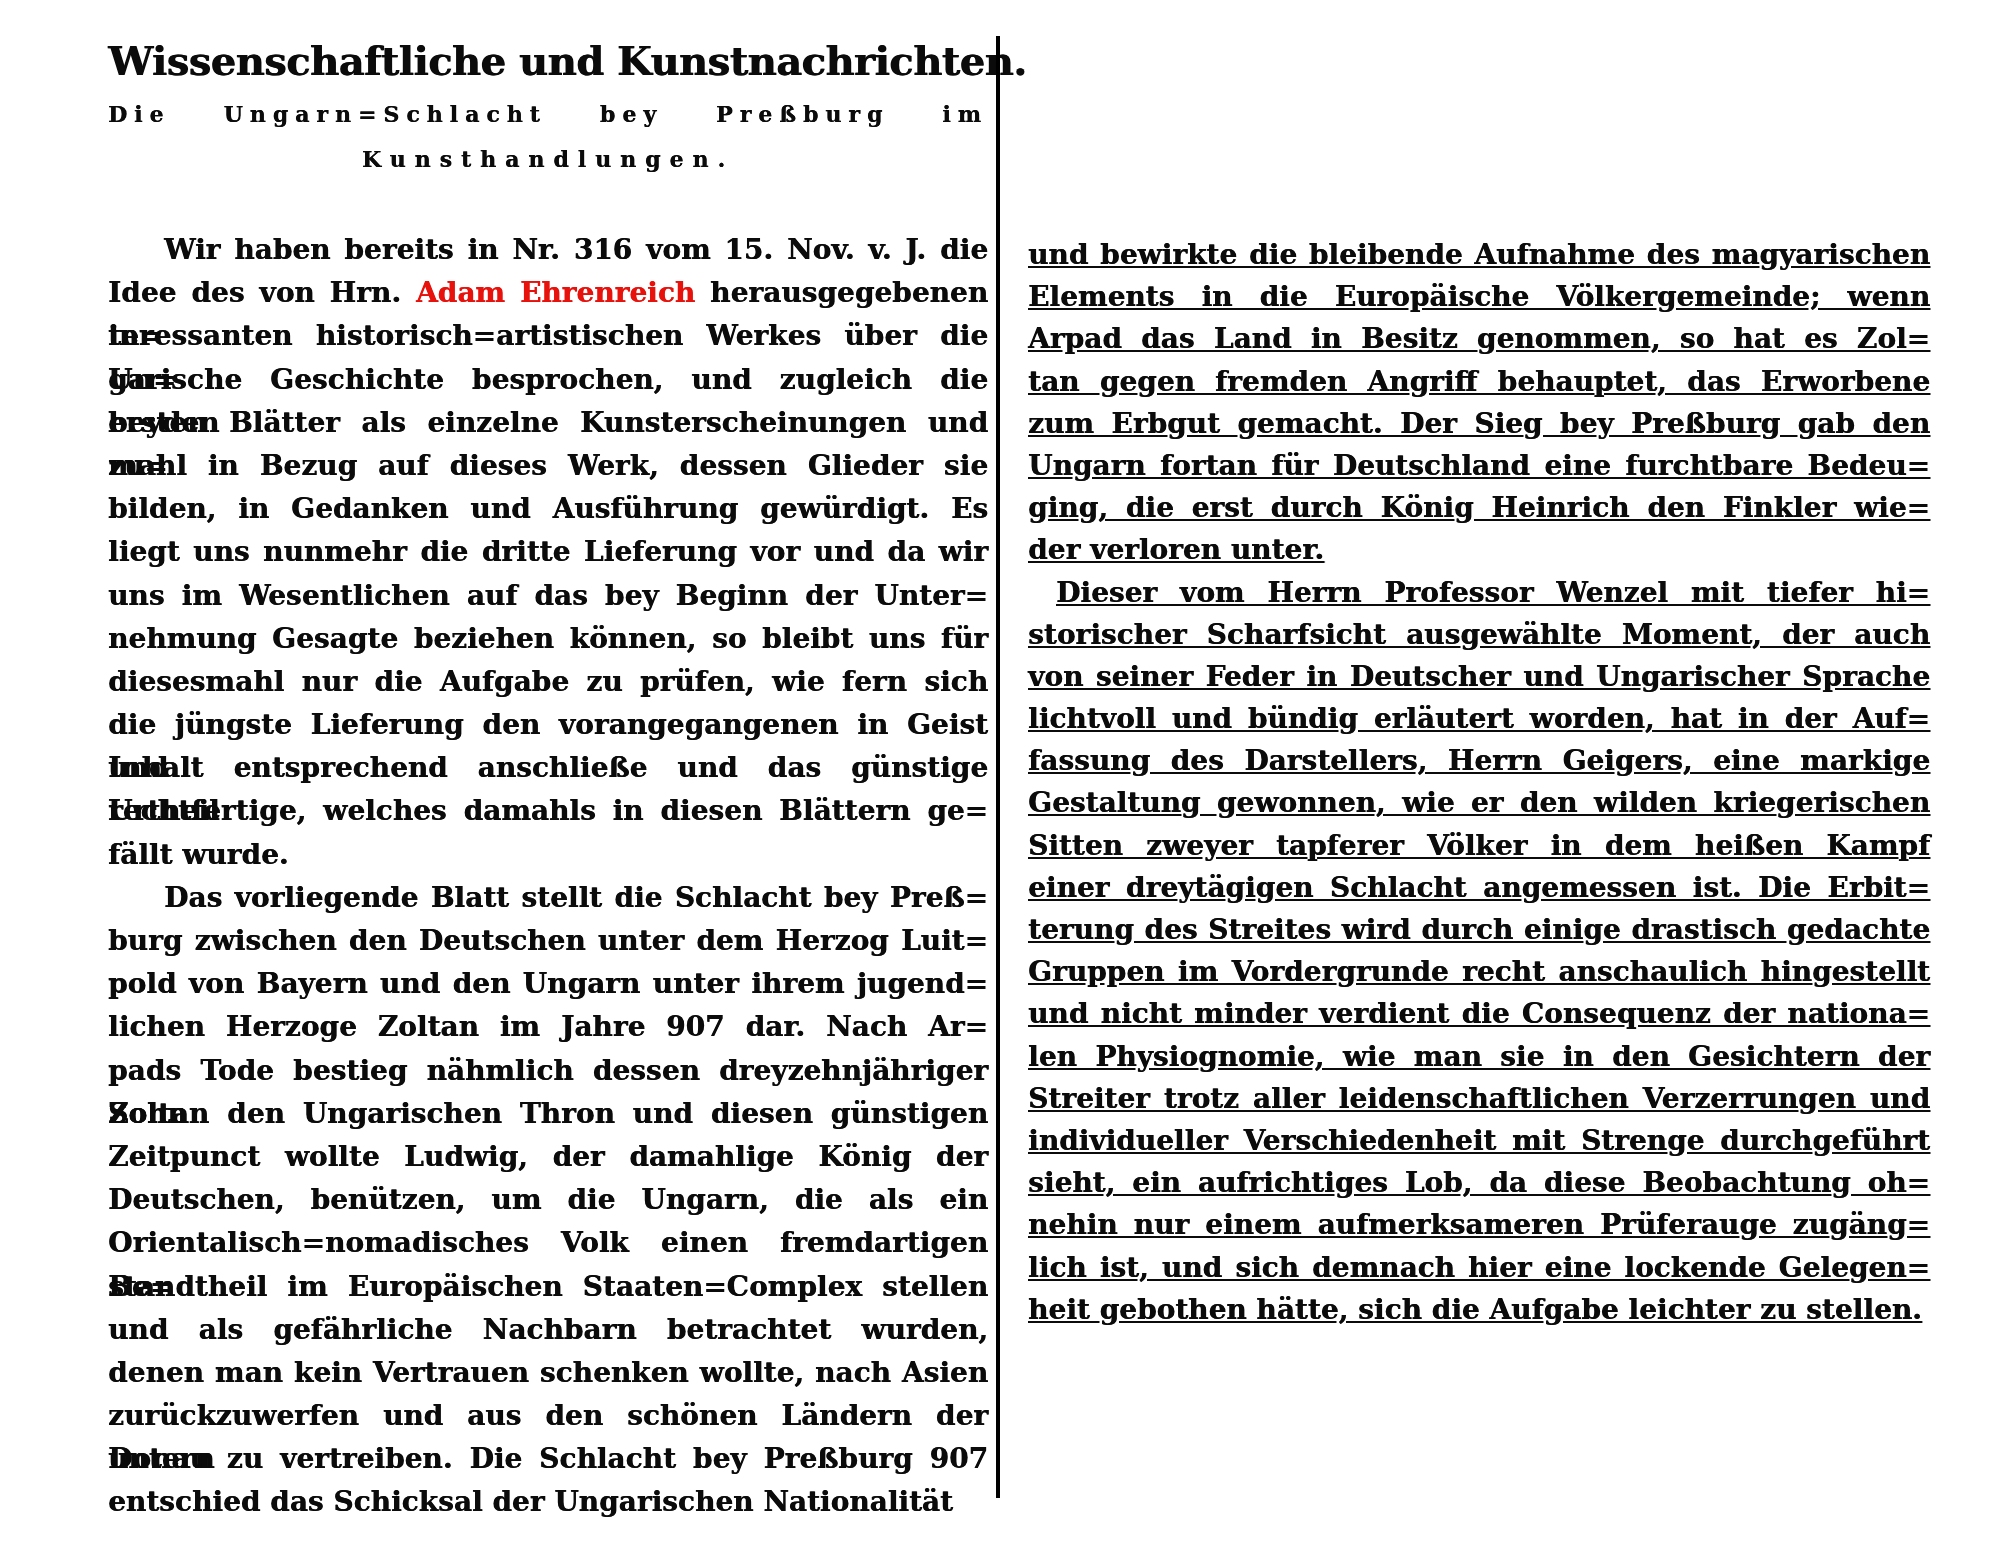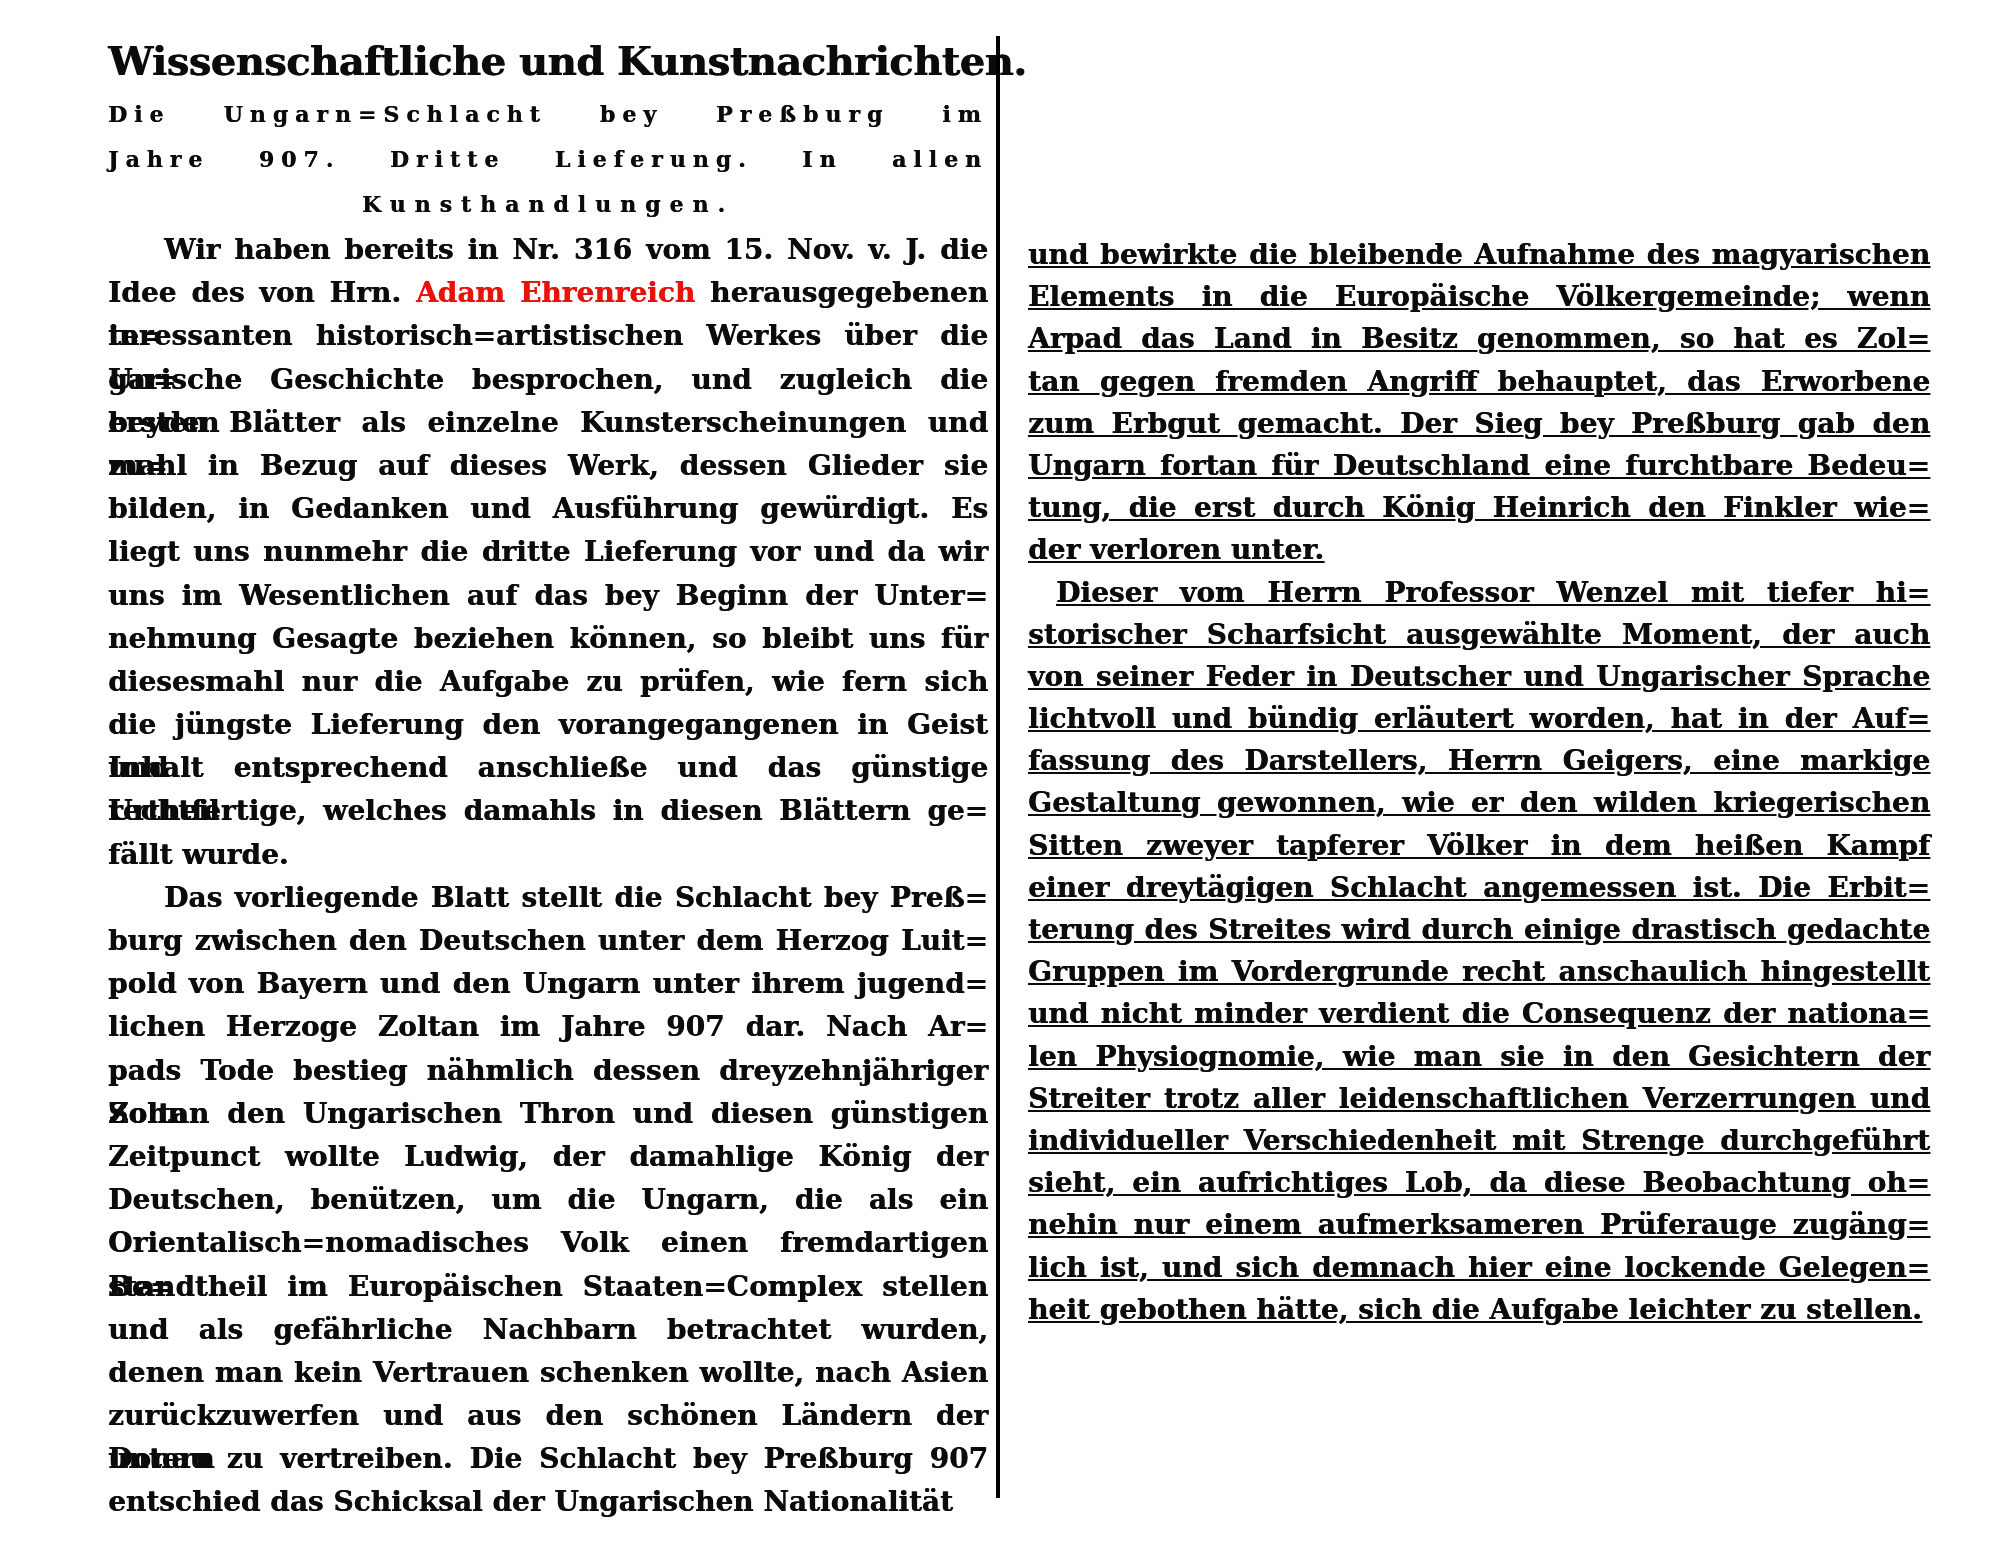--- a/index.html
+++ b/index.html
@@ -67,21 +67,20 @@
   }
 </style>
 </head>
 <body>
 
 <div id="page" style="background: rgb(255, 255, 255); color: rgb(11, 11, 11);">
 
   <div class="masthead">
     <div class="title">Wissenschaftliche und Kunstnachrichten.</div>
     <div class="sub">Die Ungarn=Schlacht bey Preßburg im</div>
-    <div class="sub">Jahre 907. Dritte Lieferung. In allen</div>
     <div class="sub center">Kunsthandlungen.</div>
   </div>
 
   <div class="divider"></div>
 
   <div id="left-col" class="column">
       <div class="line indent">Wir haben bereits in Nr. 316 vom 15. Nov. v. J. die</div>
       <div class="line"><span>Idee des von Hrn. </span><span style="color: rgb(232, 18, 12);">Adam Ehrenreich</span><span> herausgegebenen in=</span></div>
       <div class="line">teressanten historisch=artistischen Werkes über die Un=</div>
       <div class="line">garische Geschichte besprochen, und zugleich die beyden</div>
@@ -113,21 +112,21 @@
       <div class="line last">entschied das Schicksal der Ungarischen Nationalität</div>
     </div>
 
   <div id="right-col" class="column">
       <div class="line">und bewirkte die bleibende Aufnahme des magyarischen</div>
       <div class="line">Elements in die Europäische Völkergemeinde; wenn</div>
       <div class="line">Arpad das Land in Besitz genommen, so hat es Zol=</div>
       <div class="line">tan gegen fremden Angriff behauptet, das Erworbene</div>
       <div class="line">zum Erbgut gemacht. Der Sieg bey Preßburg gab den</div>
       <div class="line">Ungarn fortan für Deutschland eine furchtbare Bedeu=</div>
-      <div class="line">tung, die erst durch König Heinrich den Finkler wie=</div>
+      <div class="line">ging, die erst durch König Heinrich den Finkler wie=</div>
       <div class="line last">der verloren unter.</div>
       <div class="line indent">Dieser vom Herrn Professor Wenzel mit tiefer hi=</div>
       <div class="line">storischer Scharfsicht ausgewählte Moment, der auch</div>
       <div class="line">von seiner Feder in Deutscher und Ungarischer Sprache</div>
       <div class="line">lichtvoll und bündig erläutert worden, hat in der Auf=</div>
       <div class="line">fassung des Darstellers, Herrn Geigers, eine markige</div>
       <div class="line">Gestaltung gewonnen, wie er den wilden kriegerischen</div>
       <div class="line">Sitten zweyer tapferer Völker in dem heißen Kampf</div>
       <div class="line">einer dreytägigen Schlacht angemessen ist. Die Erbit=</div>
       <div class="line">terung des Streites wird durch einige drastisch gedachte</div>

